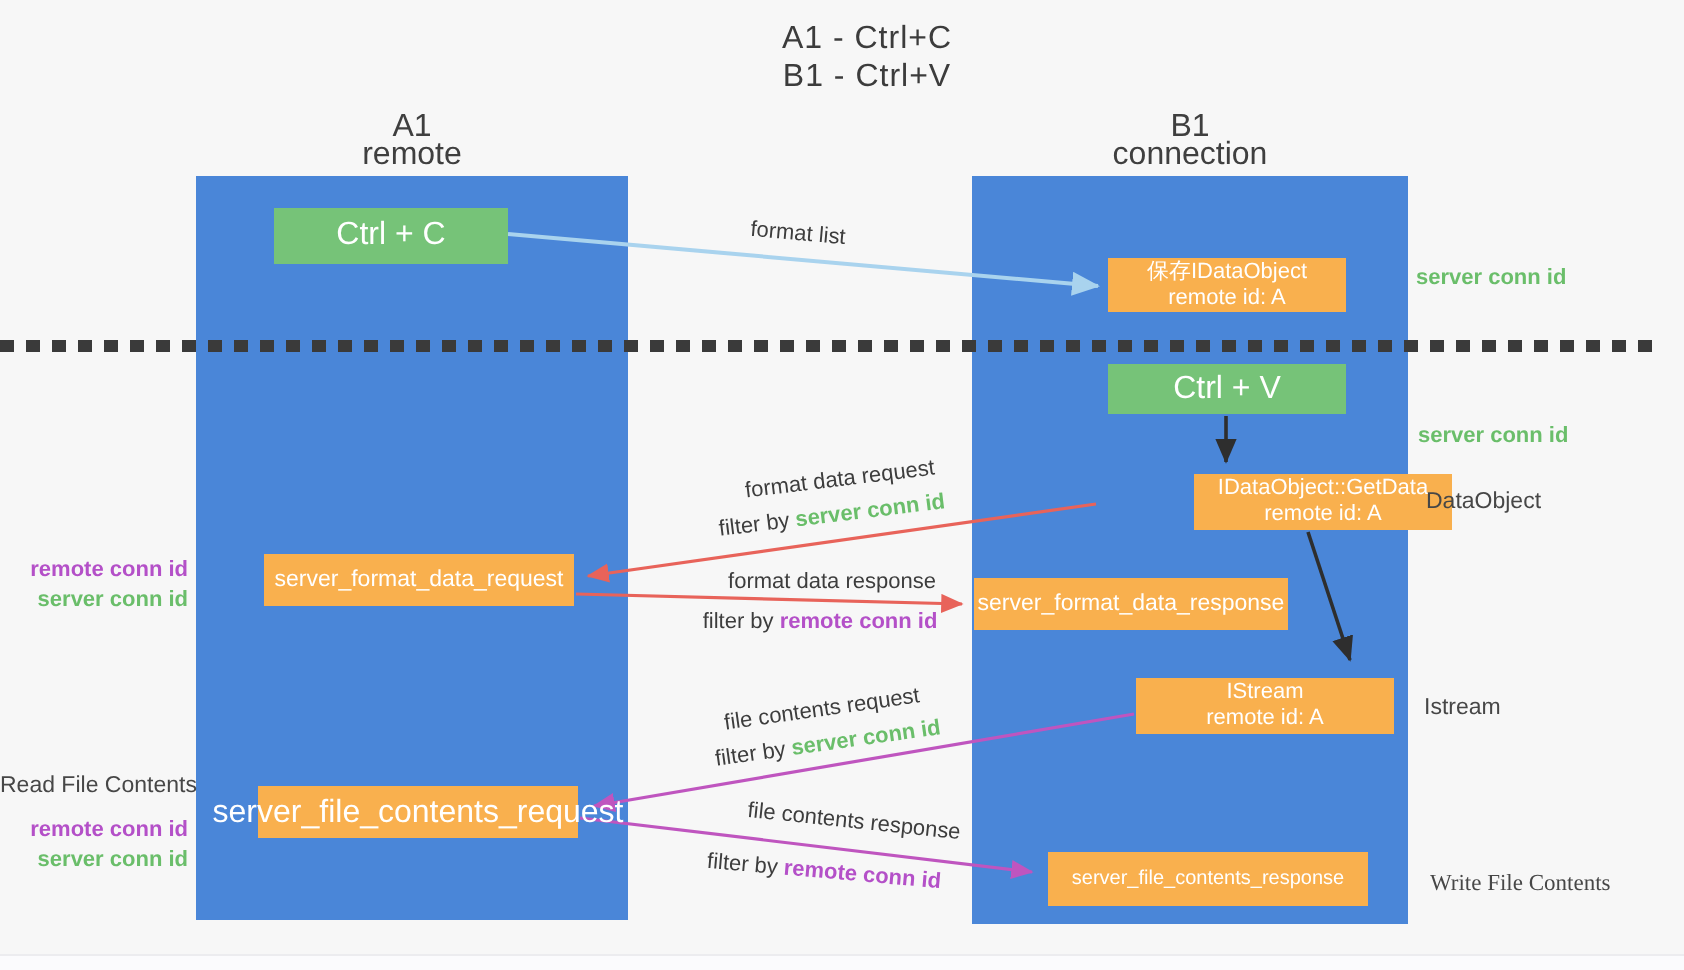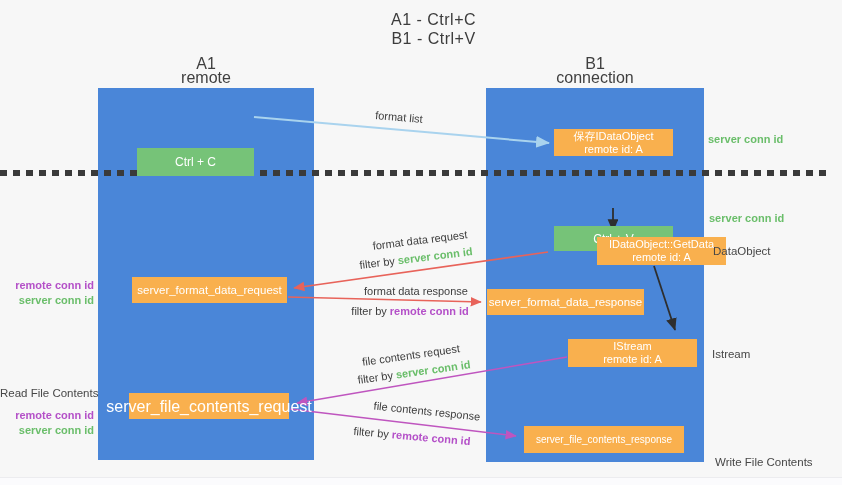--- a/index.html
+++ b/index.html
@@ -29,21 +29,21 @@
   .col-header{
     text-align:center;font-size:16px;line-height:14px;color:#3f3f3f;
   }
   .lifeline{
     background:var(--column-blue);
   }
   .node{
     display:flex;flex-direction:column;align-items:center;justify-content:center;
     color:#fff;text-align:center;box-sizing:border-box;
   }
-  .node.green{background:var(--box-green);font-size:12px;margin-top:44px;}
+  .node.green{background:var(--box-green);font-size:16px;}
   .node.orange{background:var(--box-orange);font-size:11px;line-height:13px;}
   .node .l1,.node .l2{white-space:nowrap;}
   .dotted-line{
     left:0;top:170px;width:828px;height:6px;
     background:repeating-linear-gradient(90deg,#3a3a3a 0 7px,transparent 7px 13px);
   }
   .side-label{font-size:11px;white-space:nowrap;}
   .side-label.green{color:var(--text-green);font-weight:bold;}
   .side-label.purple{color:var(--text-purple);font-weight:bold;}
   .side-label.gray{color:#474747;font-size:11.5px;}
@@ -152,21 +152,21 @@
   </div>
 
   <div class="abs node orange" style="left:524px;top:426px;width:160px;height:27px;font-size:10px;">
     <span class="l1">server_file_contents_response</span>
   </div>
 
   <div class="abs side-label green" style="left:708px;top:133px;">server conn id</div>
   <div class="abs side-label green" style="left:709px;top:212px;">server conn id</div>
   <div class="abs side-label gray" style="left:713px;top:245px;">DataObject</div>
   <div class="abs side-label gray" style="left:712px;top:348px;">Istream</div>
-  <div class="abs side-label gray" style="left:715px;top:456px;">Write File Contents</div>
+  <div class="abs side-label gray" style="left:715px;top:436px;font-family:Liberation Serif, serif;">Write File Contents</div>
 
   <div class="abs left-stack" style="left:0px;top:278px;width:94px;">
     <div class="side-label purple">remote conn id</div>
     <div class="side-label green">server conn id</div>
   </div>
   <div class="abs left-stack side-label gray" style="left:0px;top:386px;width:90px;">Read File Contents</div>
   <div class="abs left-stack" style="left:0px;top:408px;width:94px;">
     <div class="side-label purple">remote conn id</div>
     <div class="side-label green">server conn id</div>
   </div>

